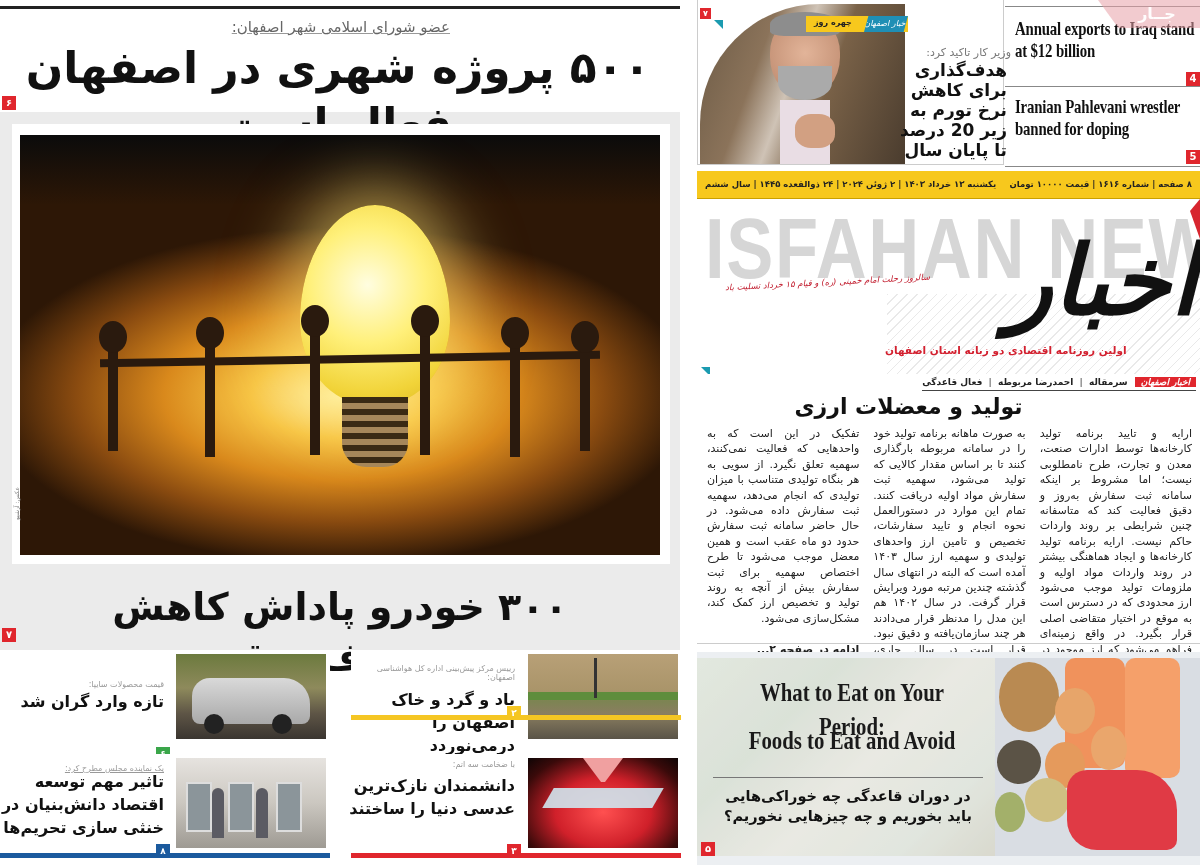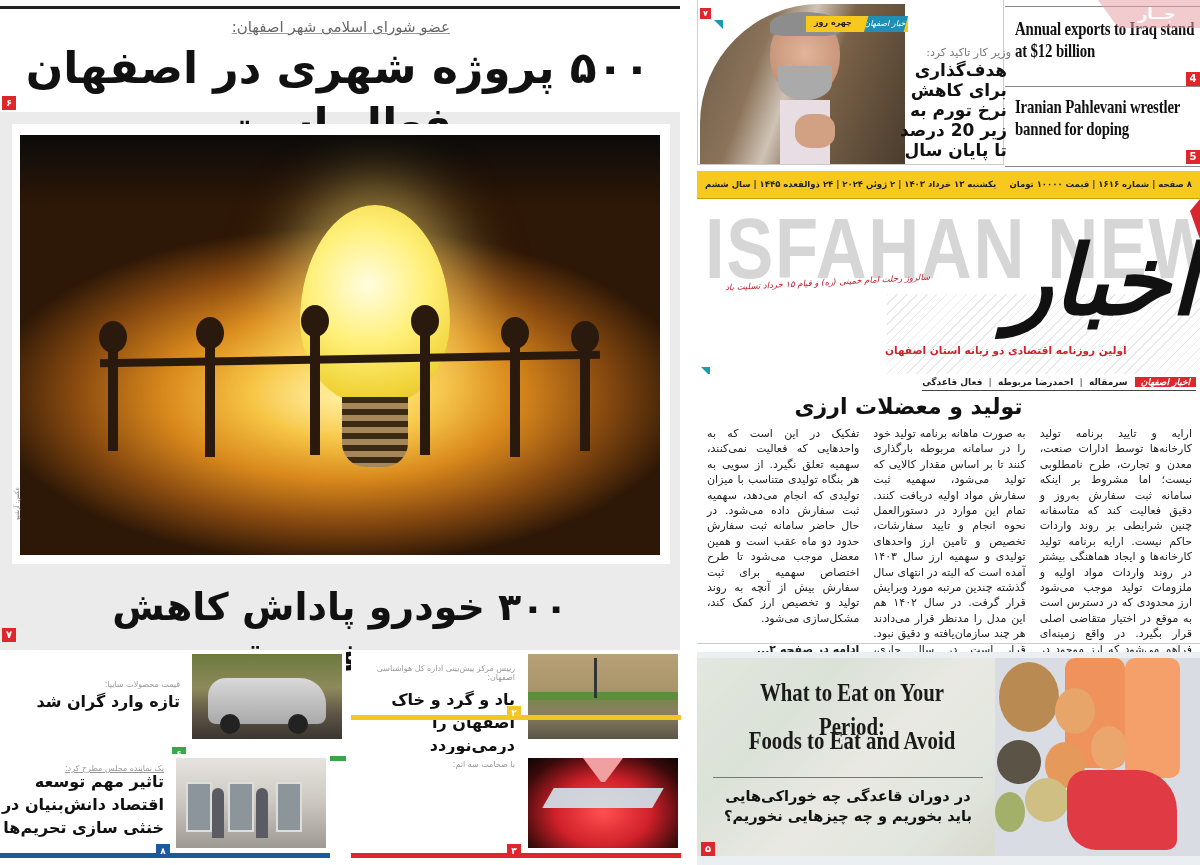--- a/index.html
+++ b/index.html
@@ -211,21 +211,21 @@
   <div class="ed-cols">
     <p class="ed-col">ارایه و تایید برنامه تولید کارخانه‌ها توسط ادارات صنعت، معدن و تجارت، طرح نامطلوبی نیست؛ اما مشروط بر اینکه سامانه ثبت سفارش به‌روز و دقیق فعالیت کند که متاسفانه چنین شرایطی بر روند واردات حاکم نیست. ارایه برنامه تولید کارخانه‌ها و ایجاد هماهنگی بیشتر در روند واردات مواد اولیه و ملزومات تولید موجب می‌شود ارز محدودی که در دسترس است به موقع در اختیار متقاضی اصلی قرار بگیرد. در واقع زمینه‌ای فراهم می‌شود که ارز موجود در روند تولید به صورت کارآمدتر مورد استفاده قرار گیرد. تولیدکنندگان باید</p>
     <p class="ed-col">به صورت ماهانه برنامه تولید خود را در سامانه مربوطه بارگذاری کنند تا بر اساس مقدار کالایی که تولید می‌شود، سهمیه ثبت سفارش مواد اولیه دریافت کنند. تمام این موارد در دستورالعمل نحوه انجام و تایید سفارشات، تخصیص و تامین ارز واحدهای تولیدی و سهمیه ارز سال ۱۴۰۳ آمده است که البته در انتهای سال گذشته چندین مرتبه مورد ویرایش قرار گرفت. در سال ۱۴۰۲ هم این مدل را مدنظر قرار می‌دادند هر چند سازمان‌یافته و دقیق نبود. قرار است در سال جاری، هماهنگ‌تر و نظم یافته‌تر اجرا شود. منطق این</p>
     <div class="ed-col">
       <span>تفکیک در این است که به واحدهایی که فعالیت نمی‌کنند، سهمیه تعلق نگیرد. از سویی به هر بنگاه تولیدی متناسب با میزان تولیدی که انجام می‌دهد، سهمیه ثبت سفارش داده می‌شود. در حال حاضر سامانه ثبت سفارش حدود دو ماه عقب است و همین معضل موجب می‌شود تا طرح اختصاص سهمیه برای ثبت سفارش بیش از آنچه به روند تولید و تخصیص ارز کمک کند، مشکل‌سازی می‌شود.</span>
       <a class="more">ادامه در صفحه ۲...</a>
     </div>
   </div>
 </article>
 
-<div class="story" style="left:16px; top:650px; width:330px; height:111px;">
+<div class="story" style="left:0; top:650px; width:330px; height:111px;">
   <div class="thumb thumb-car" style="left:176px;">
     <div class="car"></div>
       <div class="w1"></div>
       <div class="w2"></div>
   </div>
   <div class="kick" style="right:166px; top:30px; width:160px;">قیمت محصولات سایپا:</div>
   <div class="ttl" style="right:166px; top:40px; width:166px;">تازه وارد گران شد</div>
   <div class="bar" style="width:330px; background:#3aa64a;"></div>
   <div class="num" style="left:156px; background:#3aa64a;">۶</div>
 </div>
@@ -254,20 +254,21 @@
   <div class="bar" style="width:330px; background:#f5c623;"></div>
   <div class="num" style="left:156px; background:#f5c623;">۲</div>
 </div>
 
 <div class="story" style="left:351px; top:754px; width:330px; height:104px;">
   <div class="thumb thumb-lens" style="left:177px; height:90px;">
     <div class="cone"></div>
       <div class="plate"></div>
   </div>
   <div class="kick" style="right:166px; top:6px; width:160px;">با ضخامت سه اتم:</div>
+  <div class="ttl" style="right:166px; top:20px; width:166px;">دانشمندان نازک‌ترین عدسی دنیا را ساختند</div>
   <div class="bar" style="width:330px; background:#e0262d;"></div>
   <div class="num" style="left:156px; background:#e0262d;">۳</div>
 </div>
 
 <section class="food">
   <div class="bgl"></div>
   <div class="bgr">
     <div class="nut" style="left:4px; top:4px; width:60px; height:70px; background:#b98a52;"></div>
     <div class="fish" style="left:70px; top:0; width:60px; height:110px; background:#f0925c;"></div>
     <div class="fish" style="left:130px; top:0; width:55px; height:120px; background:#f5a06a;"></div>

